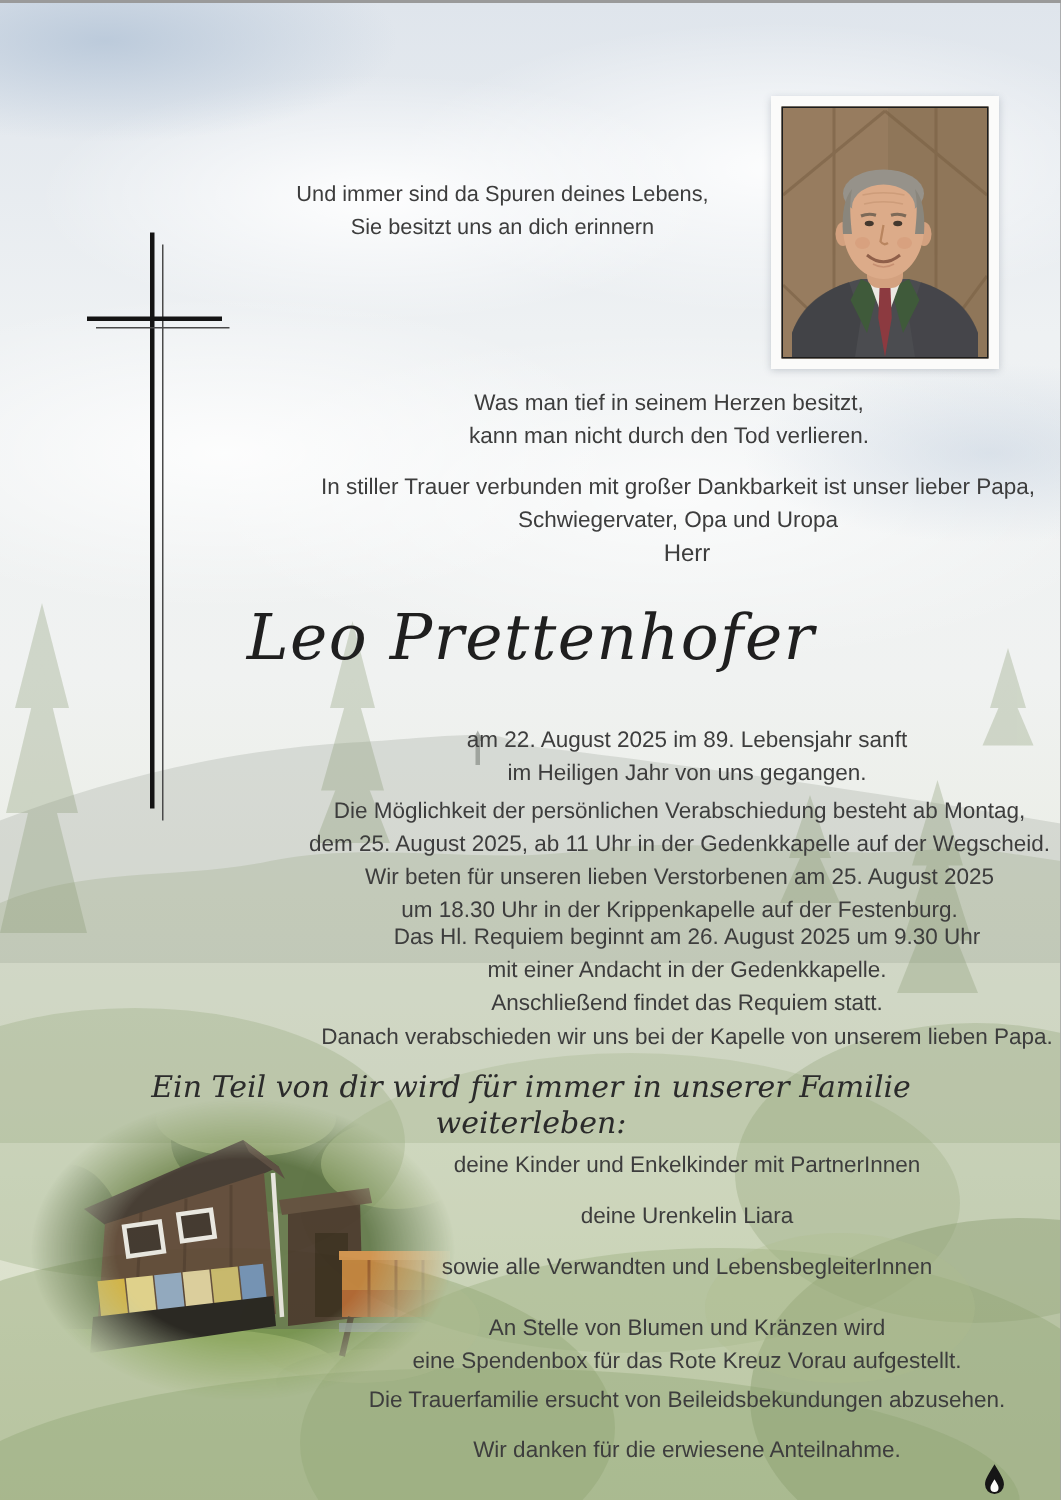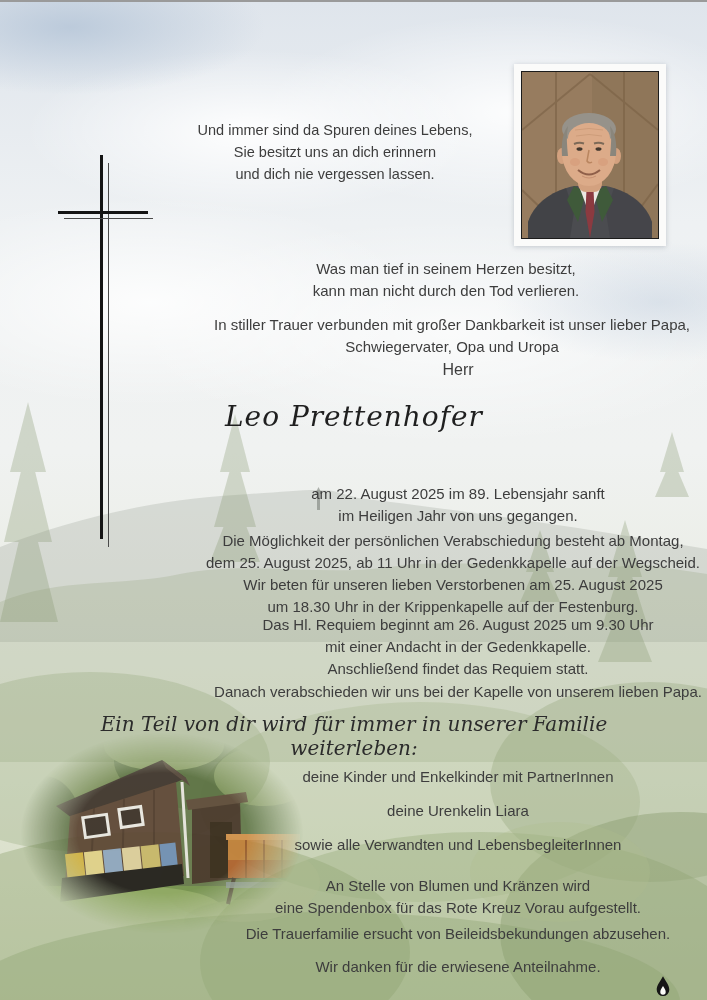--- a/index.html
+++ b/index.html
@@ -18,21 +18,21 @@
   .bg-svg{position:absolute;left:0;top:0;width:707px;height:1000px;}
   .txt{position:absolute;text-align:center;font-size:15px;line-height:22px;color:#3d3d3d;}
   .txt .ln{white-space:nowrap;}
   
   .cross-part{position:absolute;background:#141414;}
   
   .photo-frame{position:absolute;left:514px;top:62px;background:#fbfbfa;padding:7px;box-shadow:0 1px 5px rgba(60,70,90,.25);}
   .photo-inner{width:136px;height:166px;border:1px solid #1c1c1c;overflow:hidden;background:#8f7659;}
   
   .name{position:absolute;left:104px;top:398px;width:500px;text-align:center;
-    font-family:"DejaVu Serif",serif;font-style:italic;font-size:28px;color:#1f1f1f;letter-spacing:1px;}
+    font-family:"DejaVu Serif",serif;font-style:italic;font-size:42px;color:#1f1f1f;letter-spacing:1px;}
   .script-line{position:absolute;left:54px;top:710px;width:600px;text-align:center;
     font-family:"DejaVu Serif",serif;font-style:italic;font-size:20px;color:#2b2b2b;}
   
   .oval-photo{position:absolute;left:14px;top:724px;width:296px;height:214px;opacity:.92;
     -webkit-mask:radial-gradient(ellipse 146px 104px at 50% 50%, #000 58%, transparent 97%);
     mask:radial-gradient(ellipse 146px 104px at 50% 50%, #000 58%, transparent 97%);}
   
   .logo{position:absolute;left:620px;top:973px;width:86px;text-align:center;color:#232323;}
   .logo .rule{height:1px;background:#3a3a3a;margin:2px 4px;}
   .logo .l1{font-size:7.5px;letter-spacing:2.2px;margin-top:1px;}
@@ -86,21 +86,20 @@
   <div>
     <div class="cross-part" style="left:100px;top:153px;width:3px;height:384px;"></div>
     <div class="cross-part" style="left:108px;top:161px;width:1px;height:384px;background:#4a4a4a;"></div>
     <div class="cross-part" style="left:58px;top:209px;width:90px;height:3px;"></div>
     <div class="cross-part" style="left:64px;top:216px;width:89px;height:1px;background:#4a4a4a;"></div>
   </div>
 
   <div class="txt" style="left:175px;top:117px;width:320px;font-size:14.5px;">
     <div class="ln">Und immer sind da Spuren deines Lebens,</div>
     <div class="ln">Sie besitzt uns an dich erinnern</div>
-    <div class="ln">und dich nie vergessen lassen.</div>
   </div>
 
   <div class="photo-frame">
     <div class="photo-inner">
       <svg viewBox="0 0 136 166" width="136" height="166" aria-hidden="true">
 
         <rect x="0" y="0" width="136" height="166" fill="#8f7659"></rect>
         <rect x="0" y="0" width="70" height="166" fill="#a58a6a" opacity="0.35"></rect>
         <g stroke="#7a6145" stroke-width="2" opacity="0.6">
           <line x1="34" y1="0" x2="34" y2="166"></line>

